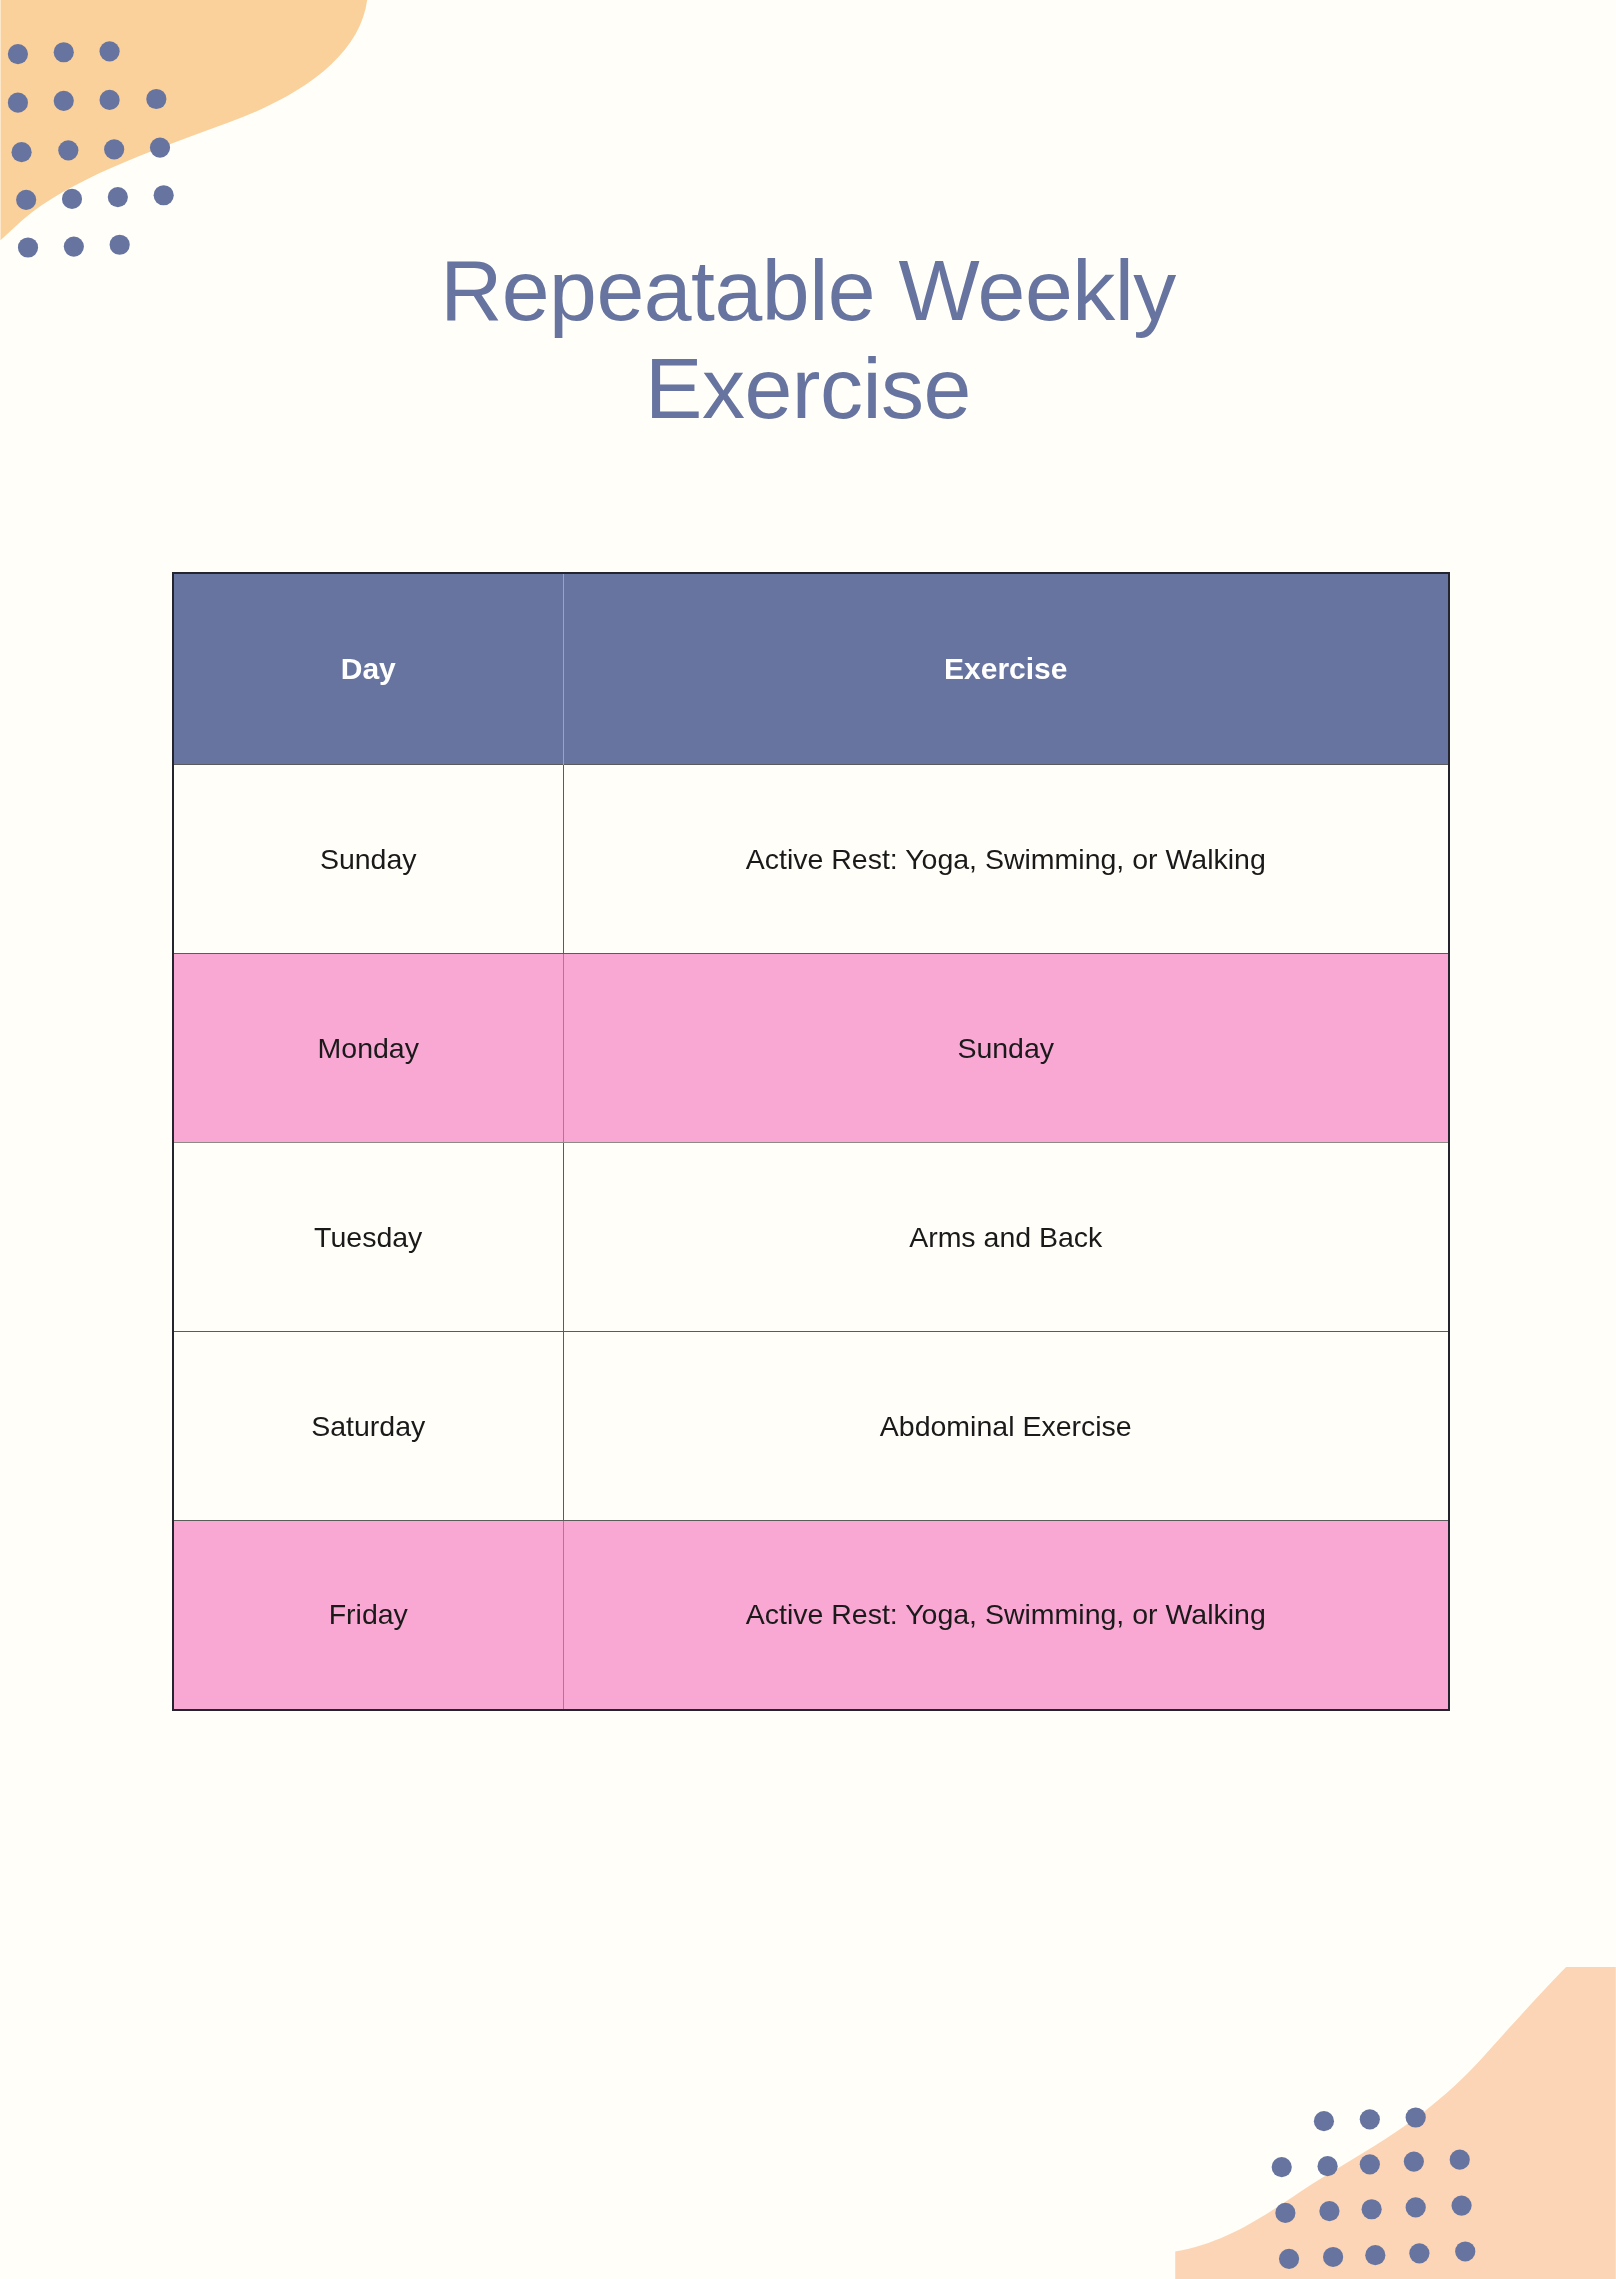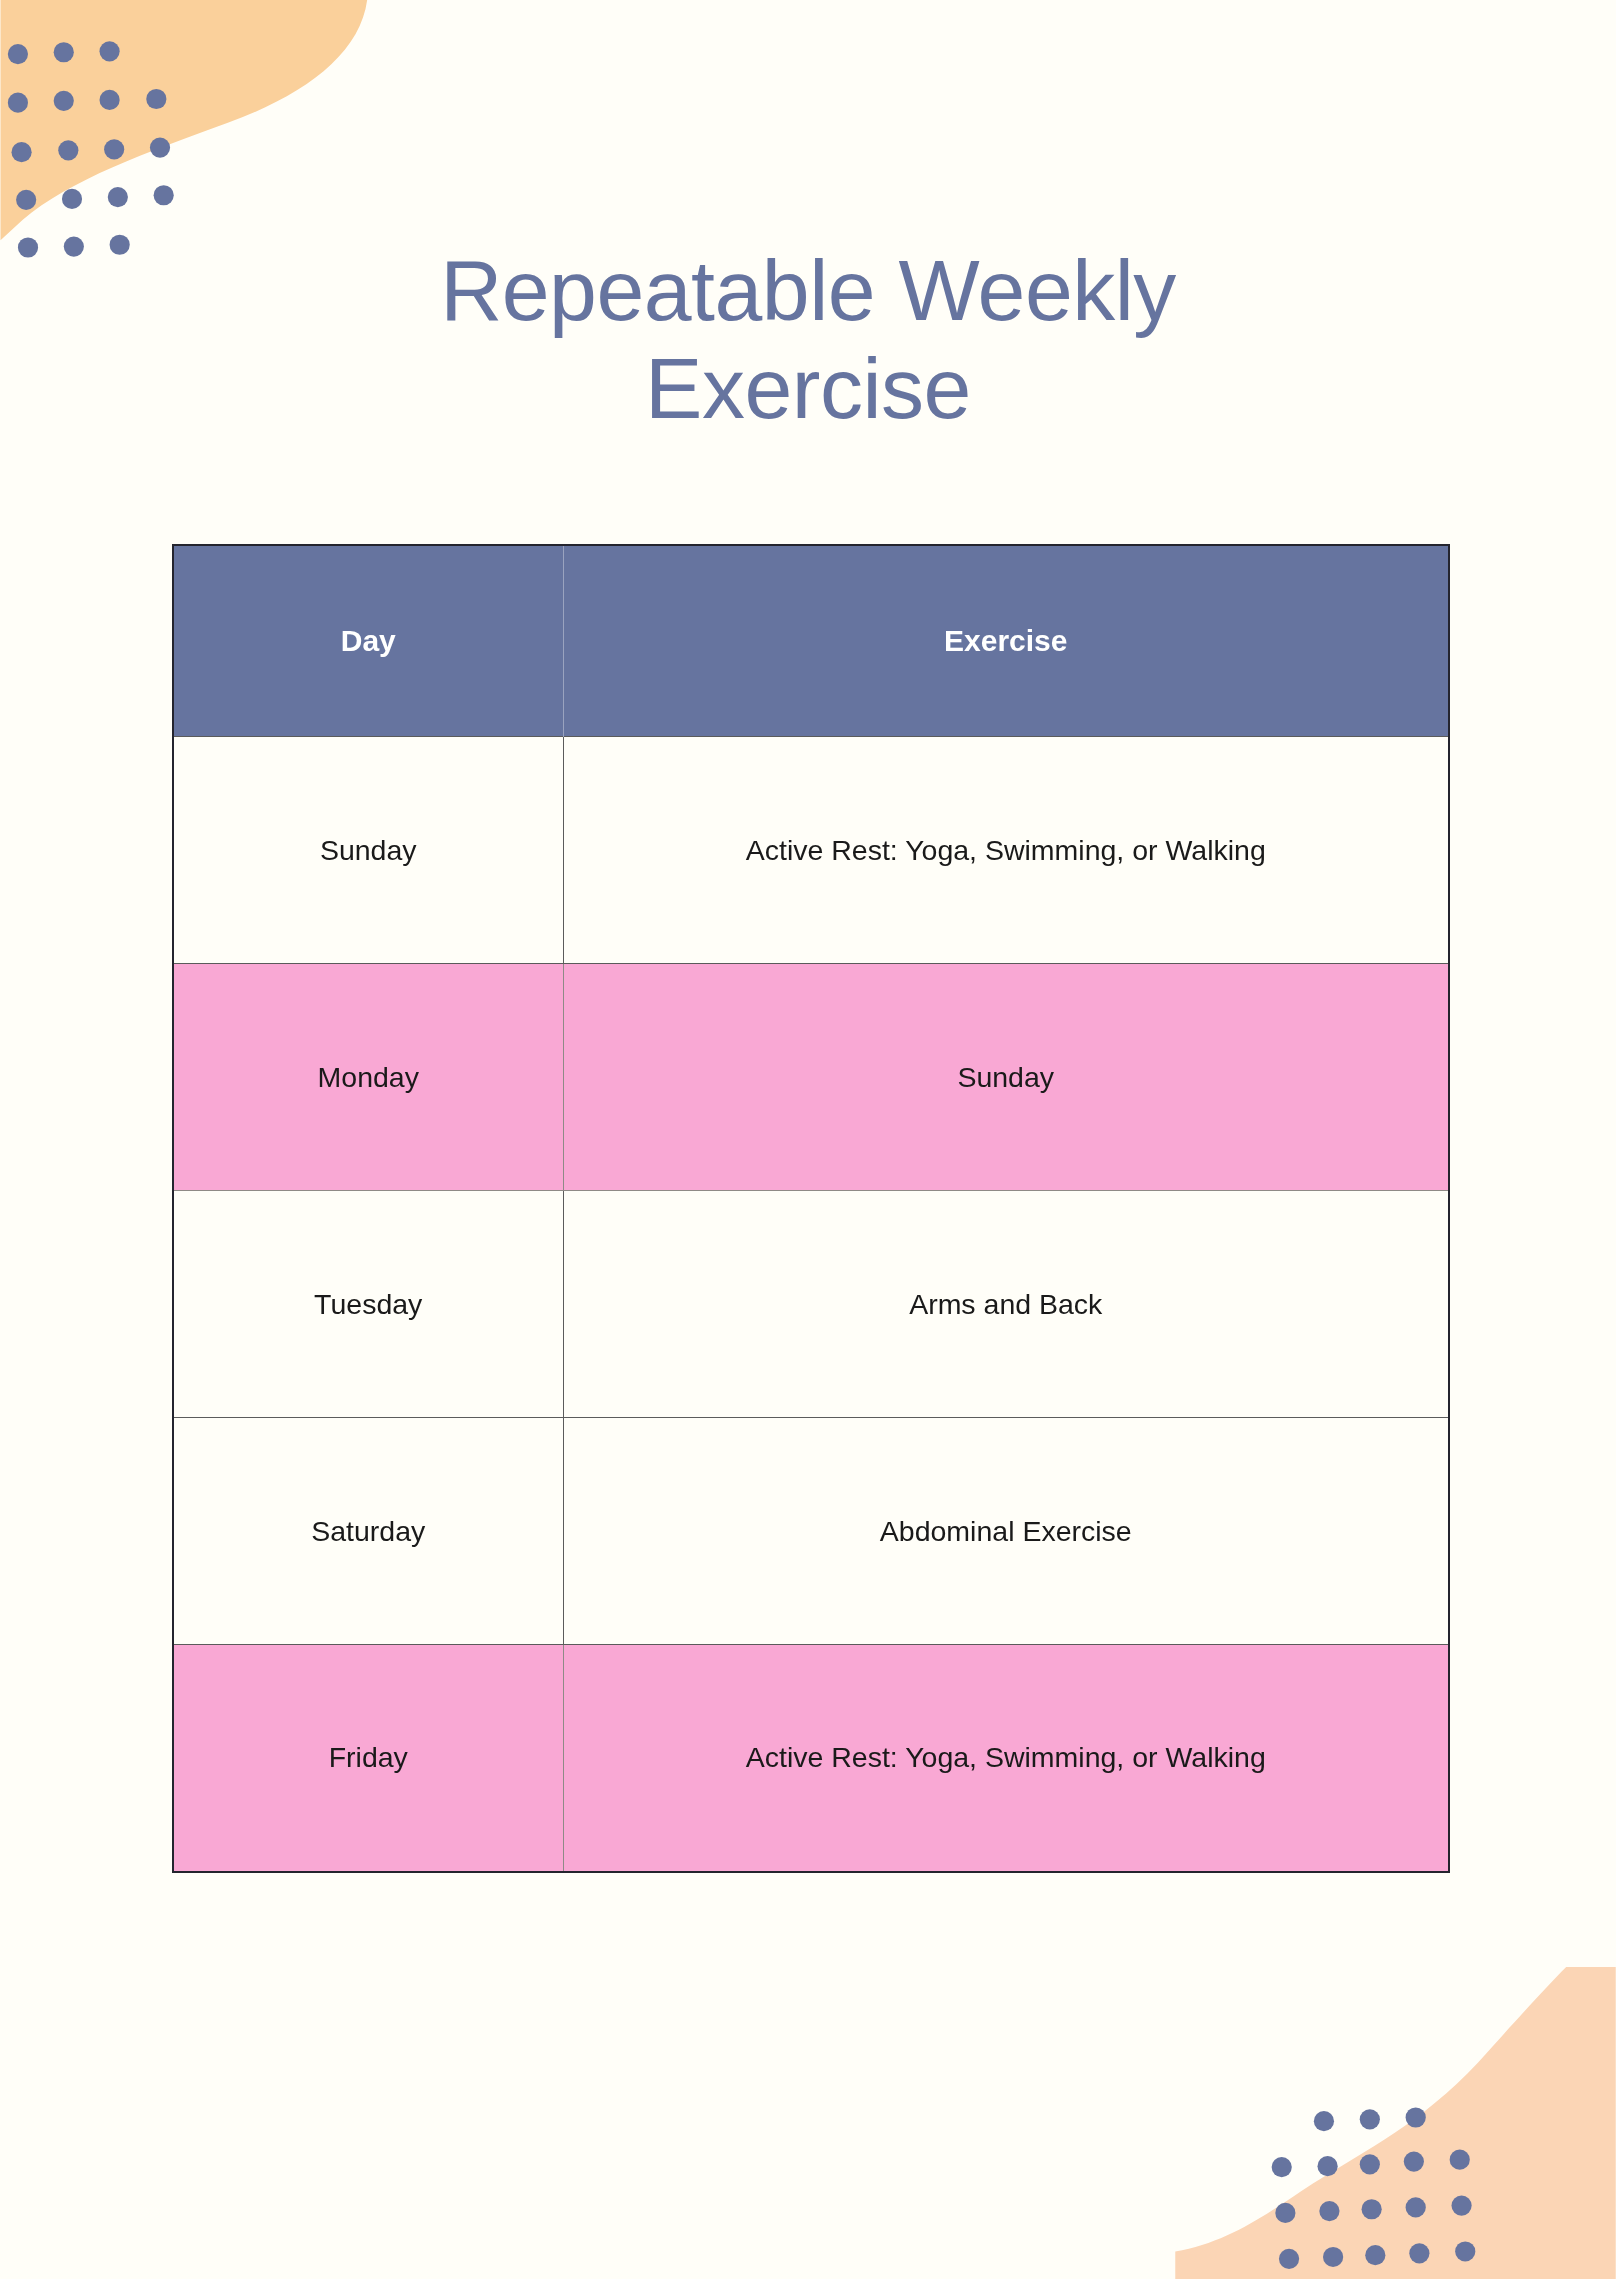--- a/index.html
+++ b/index.html
@@ -44,21 +44,21 @@
     font-weight: normal;
     line-height: 1.14;
     letter-spacing: -0.5px;
     white-space: nowrap;
   }
 
   
   .table-wrap {
     position: absolute;
     left: 172px;
-    top: 544px;
+    top: 572px;
     width: 1276px;
   }
   table.schedule {
     width: 100%;
     border-collapse: collapse;
     table-layout: fixed;
     border: 2.8px solid #24242e;
   }
   table.schedule col.col-day   { width: 390px; }
   table.schedule col.col-exer  { width: 886px; }
@@ -71,21 +71,21 @@
     height: 188px;
     text-align: center;
     vertical-align: middle;
     border: none;
   }
   table.schedule thead th.day-head {
     border-right: 1.8px solid #9aa3bf;
   }
 
   table.schedule tbody td {
-    height: 227px;
+    height: 189px;
     text-align: center;
     vertical-align: middle;
     font-size: 28.5px;
     color: #1a1a1a;
     border: 0.9px solid #5b5b5b;
     box-sizing: border-box;
   }
   table.schedule tbody tr.row-plain td { background: #fffef8; }
   table.schedule tbody tr.row-tint  td { background: #f9a8d4; }
   table.schedule tbody tr.row-tint  td { border-color: #8f8a86; }

